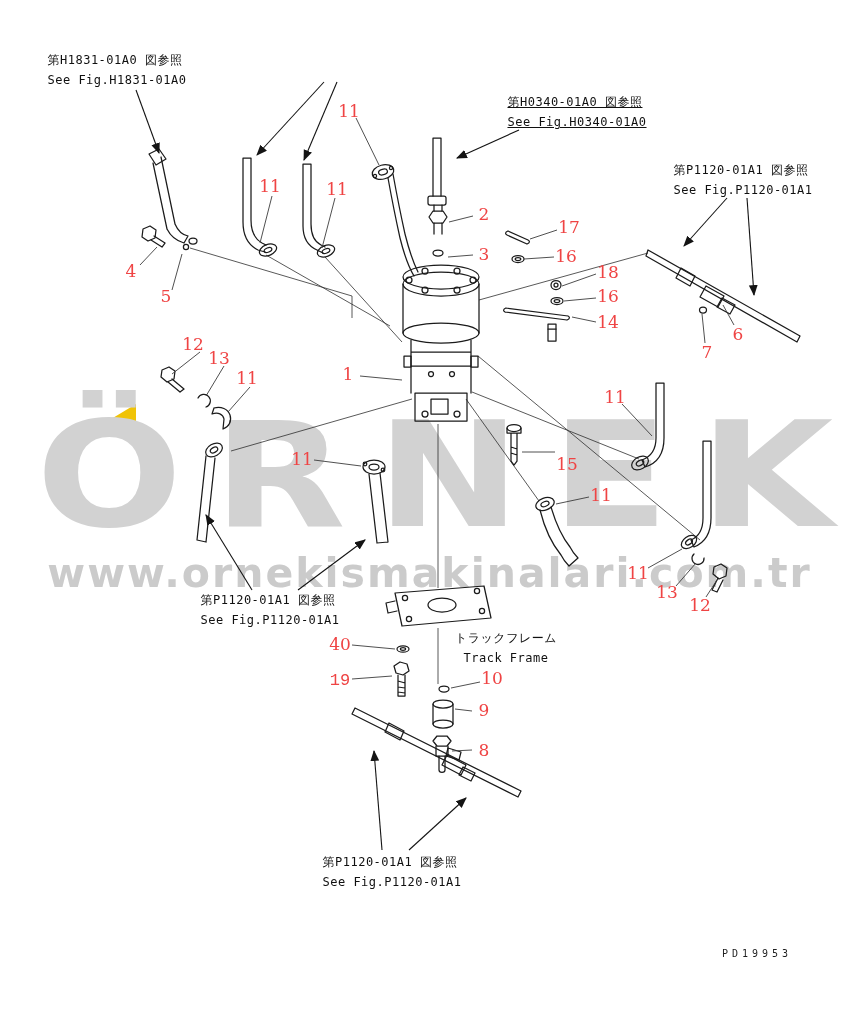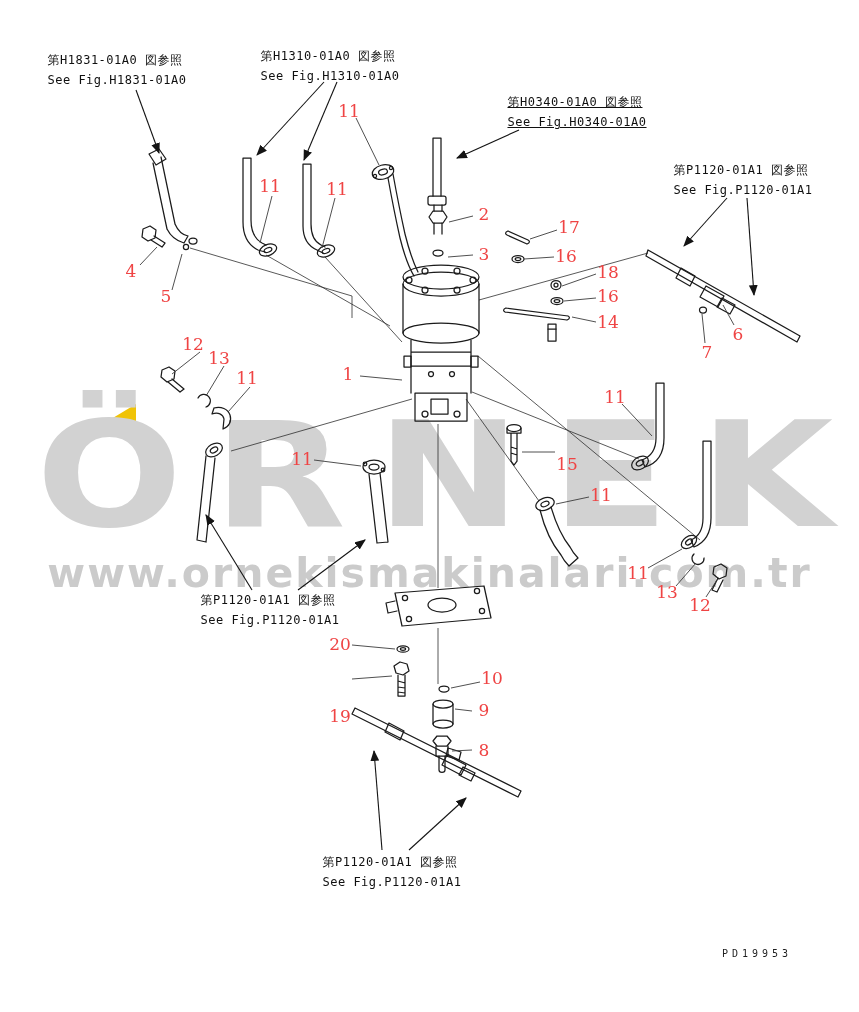--- a/index.html
+++ b/index.html
@@ -238,24 +238,20 @@
     </g>
   </svg>
 
   <div class="layer">
 
       <div class="ref" style="left: 117px; top: 50px;">
         <div class="ref-jp">第H1831-01A0 図参照</div>
         <div class="ref-en">See Fig.H1831-01A0</div>
       </div>
 
-      <div class="ref" style="left: 330px; top: 46px;">
-        <div class="ref-jp">第H1310-01A0 図参照</div>
-        <div class="ref-en">See Fig.H1310-01A0</div>
-      </div>
 
       <div class="ref" style="left: 577px; top: 92px; text-decoration: underline;">
         <div class="ref-jp">第H0340-01A0 図参照</div>
         <div class="ref-en">See Fig.H0340-01A0</div>
       </div>
 
       <div class="ref" style="left: 743px; top: 160px;">
         <div class="ref-jp">第P1120-01A1 図参照</div>
         <div class="ref-en">See Fig.P1120-01A1</div>
       </div>
@@ -316,27 +312,31 @@
       <div class="callout" style="left: 302px; top: 459px;">11</div>
 
       <div class="callout" style="left: 601px; top: 495px;">11</div>
 
       <div class="callout" style="left: 638px; top: 573px;">11</div>
 
       <div class="callout" style="left: 667px; top: 592px;">13</div>
 
       <div class="callout" style="left: 700px; top: 605px;">12</div>
 
-      <div class="callout" style="left: 340px; top: 644px;">20</div>
-
-      <div class="callout" style="left: 340px; top: 716px;">19</div>
+      <div class="callout" style="left: 340px; top: 644px;">40</div>
+
+      <div class="callout" style="left: 340px; top: 680px; font-family: Liberation Mono, monospace;">19</div>
 
       <div class="callout" style="left: 492px; top: 678px;">10</div>
 
       <div class="callout" style="left: 484px; top: 710px;">9</div>
 
       <div class="callout" style="left: 484px; top: 750px;">8</div>
     </div>
 
+  <div class="tracklabel">
+    <div>トラックフレーム</div>
+    <div>Track Frame</div>
+  </div>
 
   <div class="docnum">PD19953</div>
 
 </div>
 
 </body></html>

